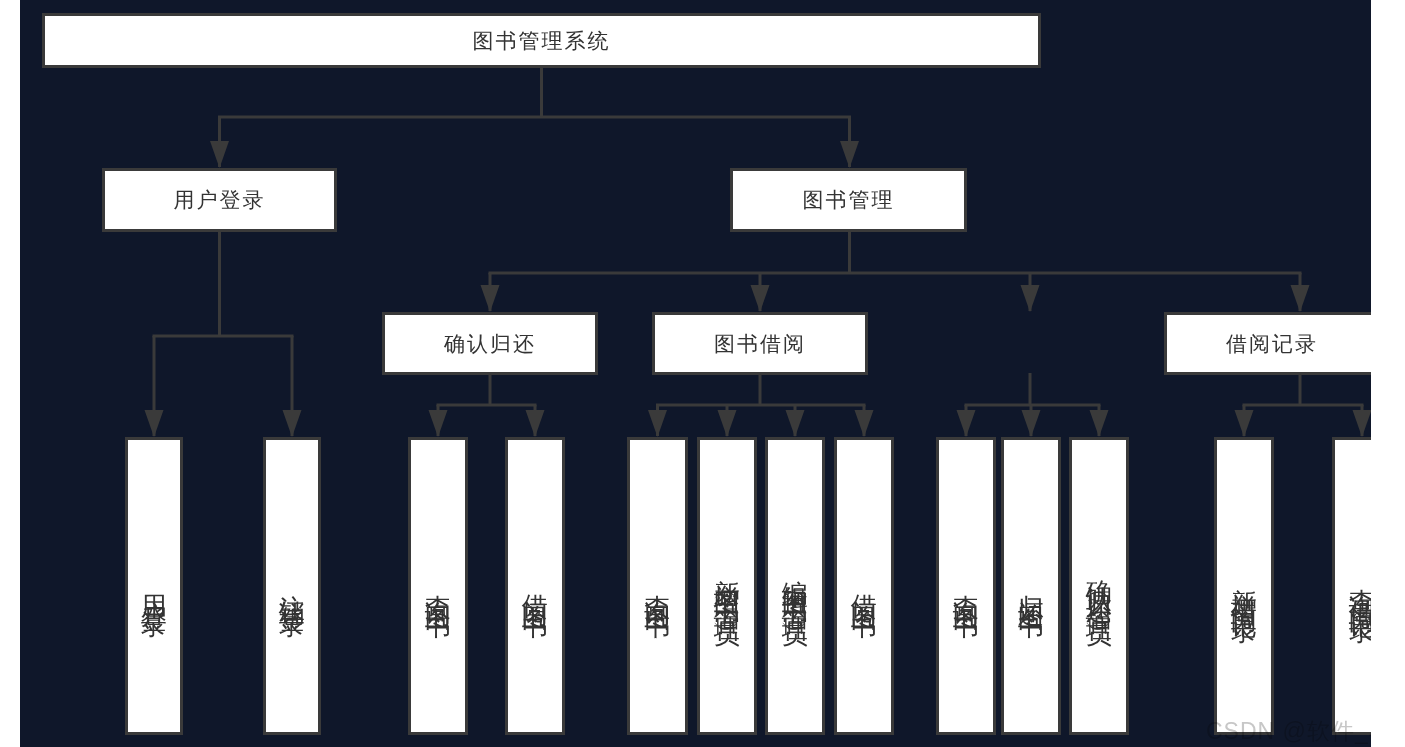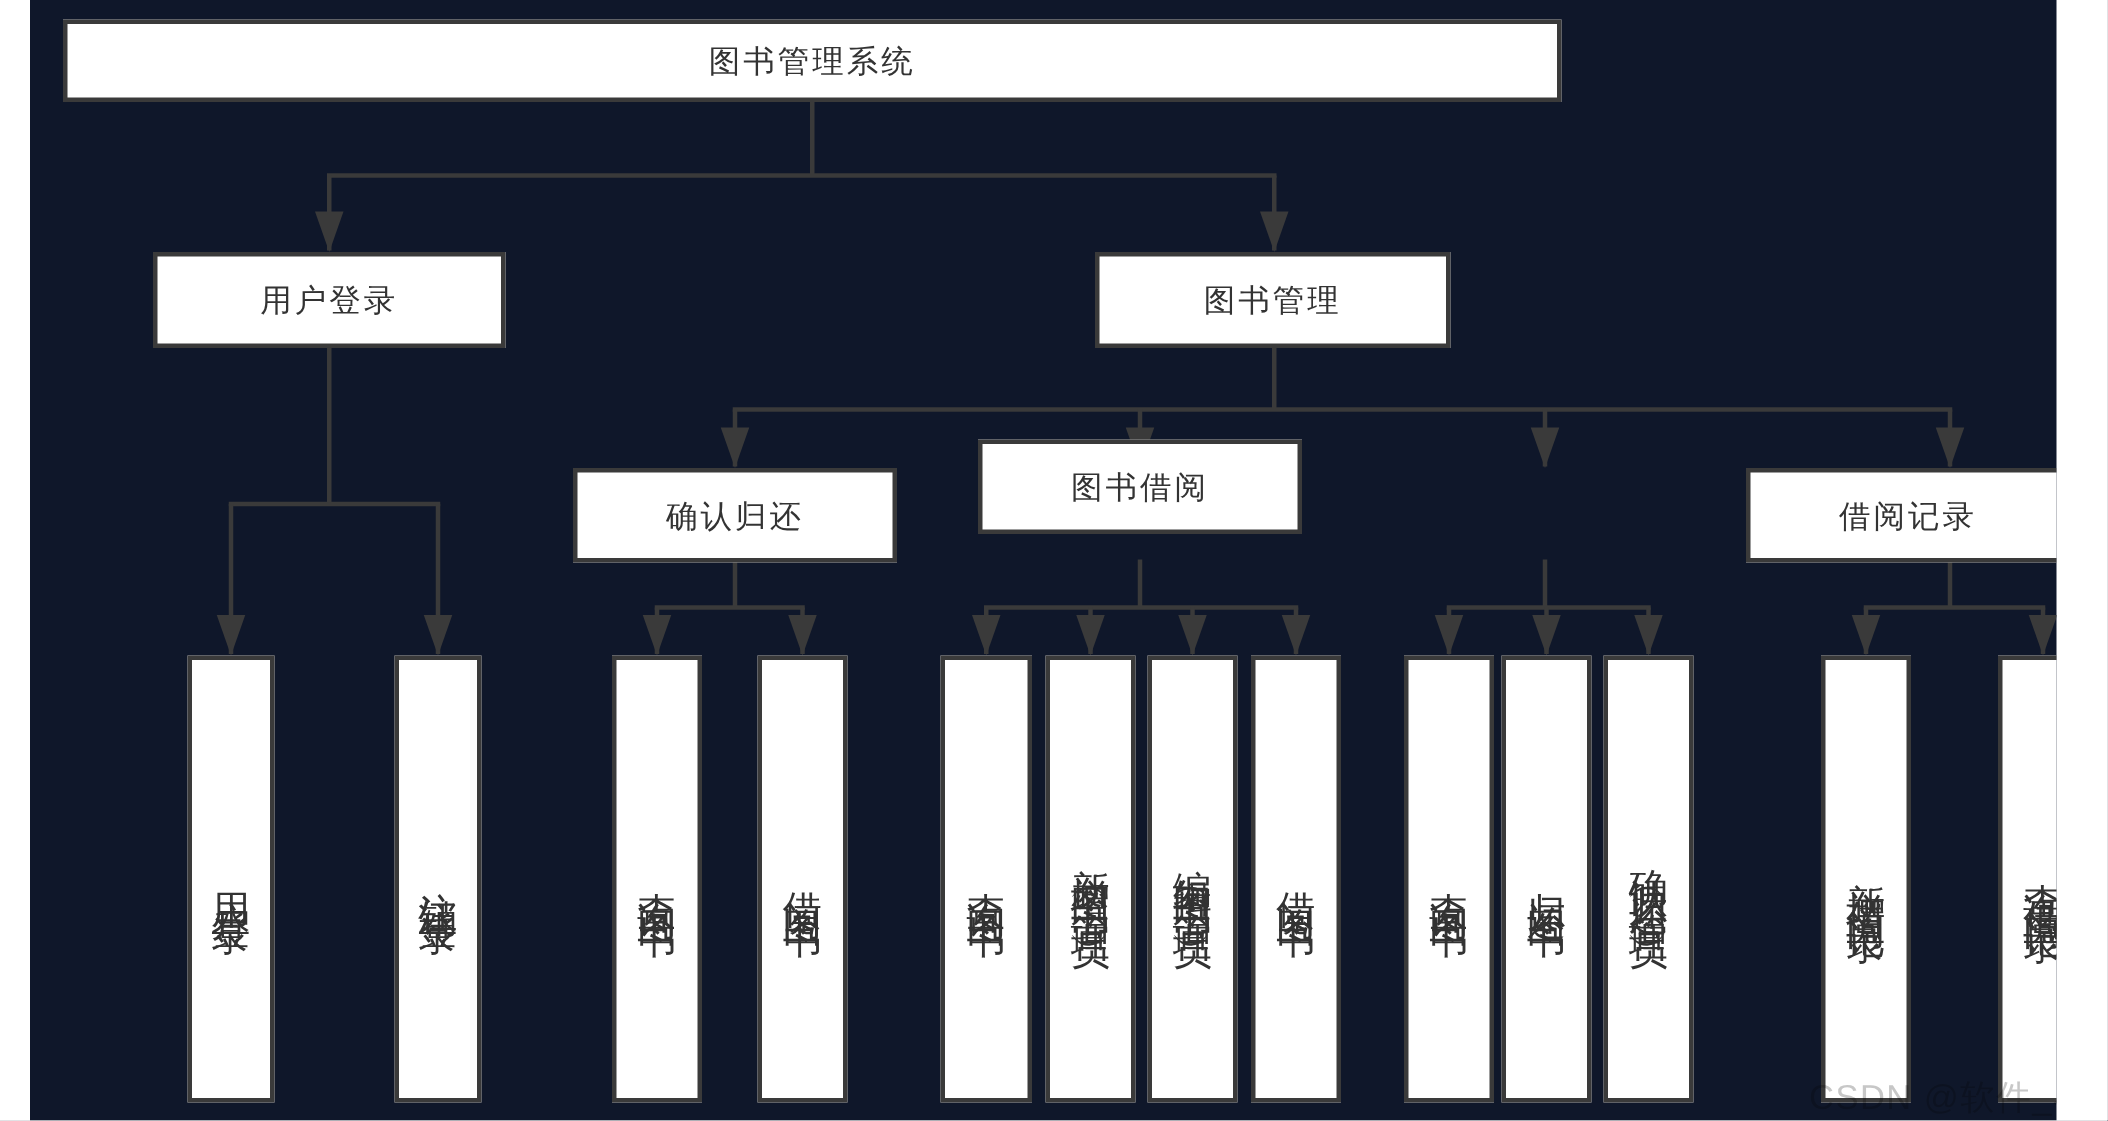--- a/index.html
+++ b/index.html
@@ -83,21 +83,21 @@
   <div class="box h-box" style="left:82px;top:168px;width:235px;height:64px">
     <span>用户登录</span>
   </div>
   <div class="box h-box" style="left:710px;top:168px;width:237px;height:64px">
     <span>图书管理</span>
   </div>
 
   <div class="box h-box" style="left:362px;top:312px;width:216px;height:63px">
     <span>确认归还</span>
   </div>
-  <div class="box h-box" style="left:632px;top:293px;width:216px;height:63px">
+  <div class="box h-box" style="left:632px;top:312px;width:216px;height:63px">
     <span>图书借阅</span>
   </div>
   <div class="box h-box" style="left:1144px;top:312px;width:216px;height:63px">
     <span>借阅记录</span>
   </div>
 
   <div class="box v-box" style="left:105px;top:437px;width:58px;height:298px">
     <span class="v-label">用户登录</span>
   </div>
   <div class="box v-box" style="left:243px;top:437px;width:58px;height:298px">

